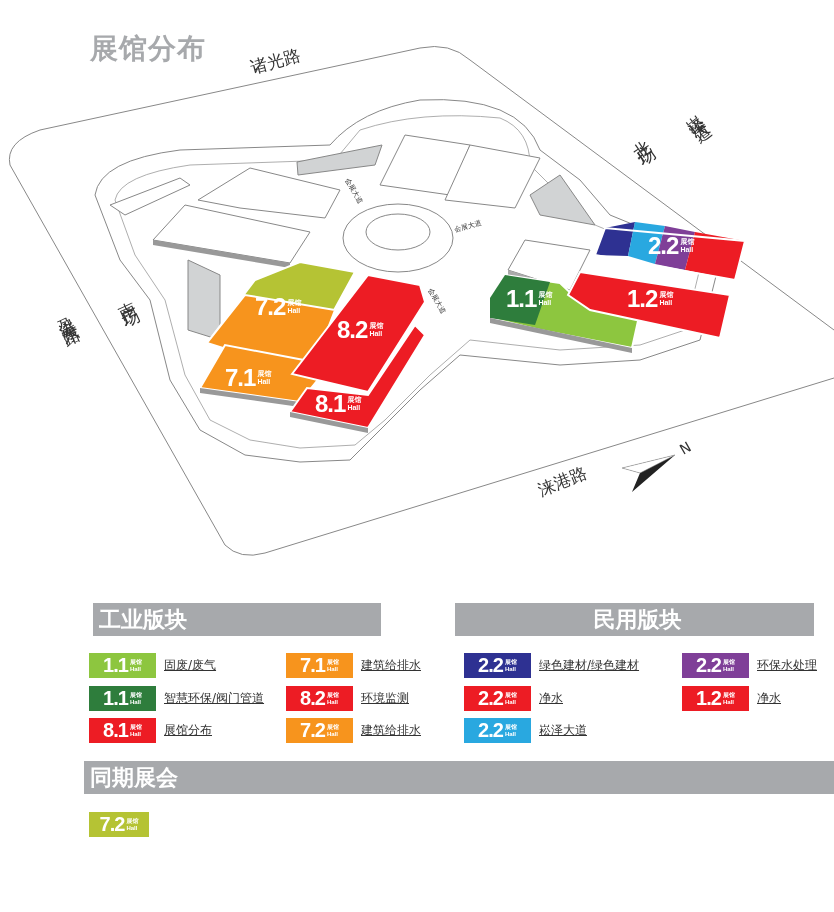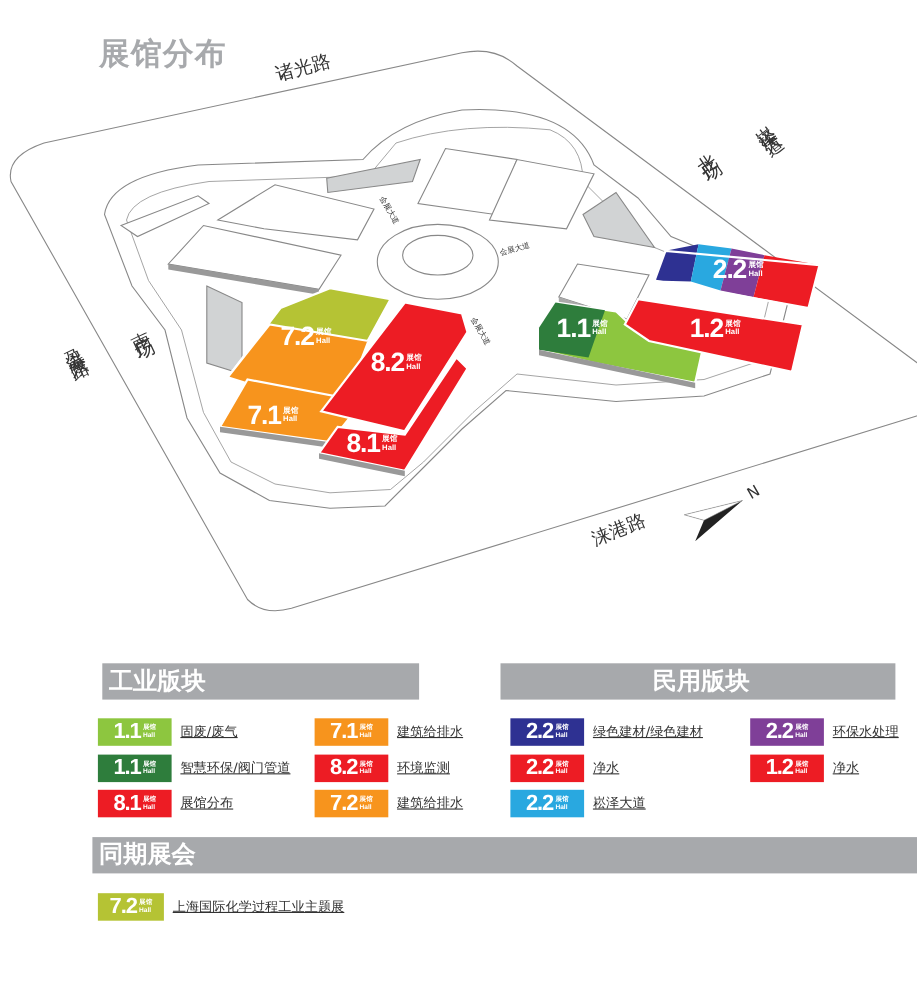--- a/index.html
+++ b/index.html
@@ -260,14 +260,13 @@
 <div class="section-bar" style="left:84px;top:761px;width:818px;">同期展会</div>
 
 <div class="legend-item" style="left:89px;top:812px;">
   <div class="badge" style="background:#b5c334;width:60px;">
       <span class="num">7.2</span>
       <span class="sub">
         <span>展馆</span>
         <span>Hall</span>
       </span>
     </div>
-  <span class="legend-text">上海国际化学过程工业主题展</span>
 </div>
 
 </body></html>

